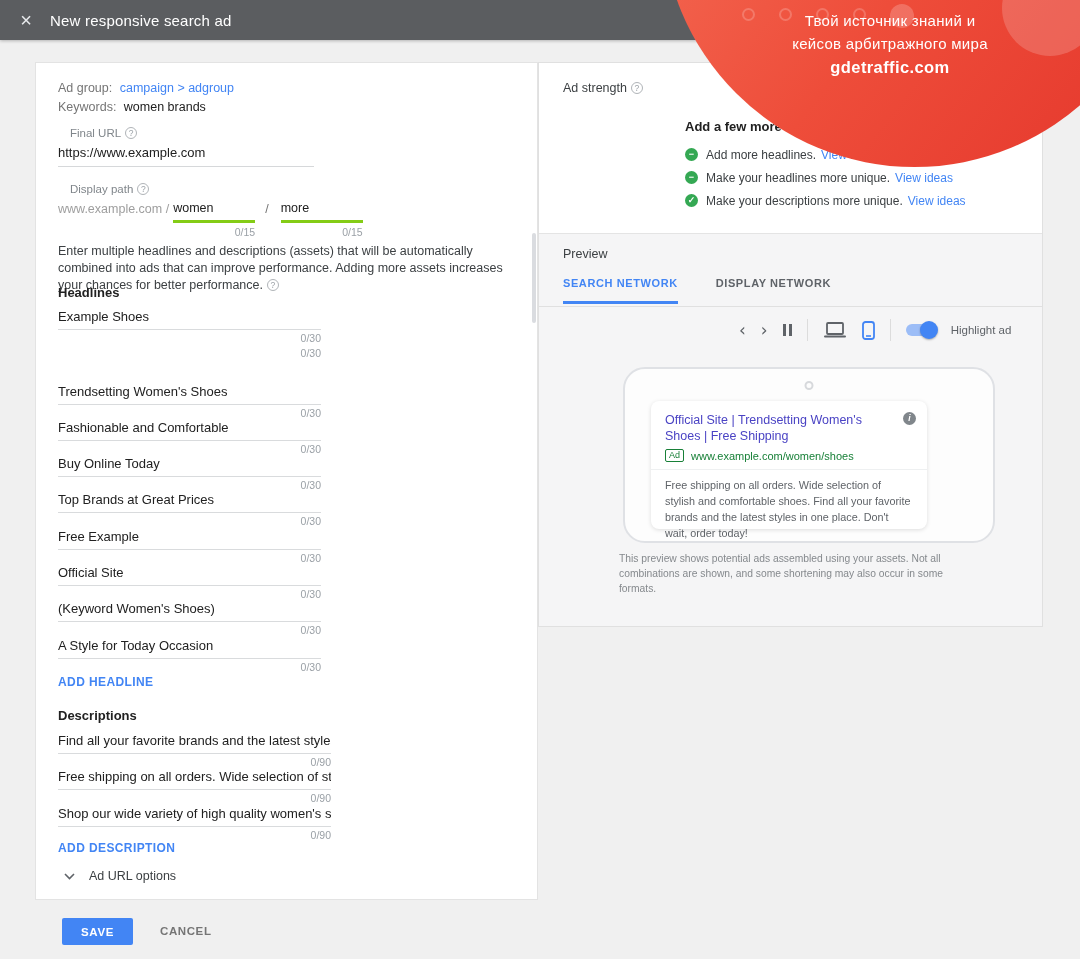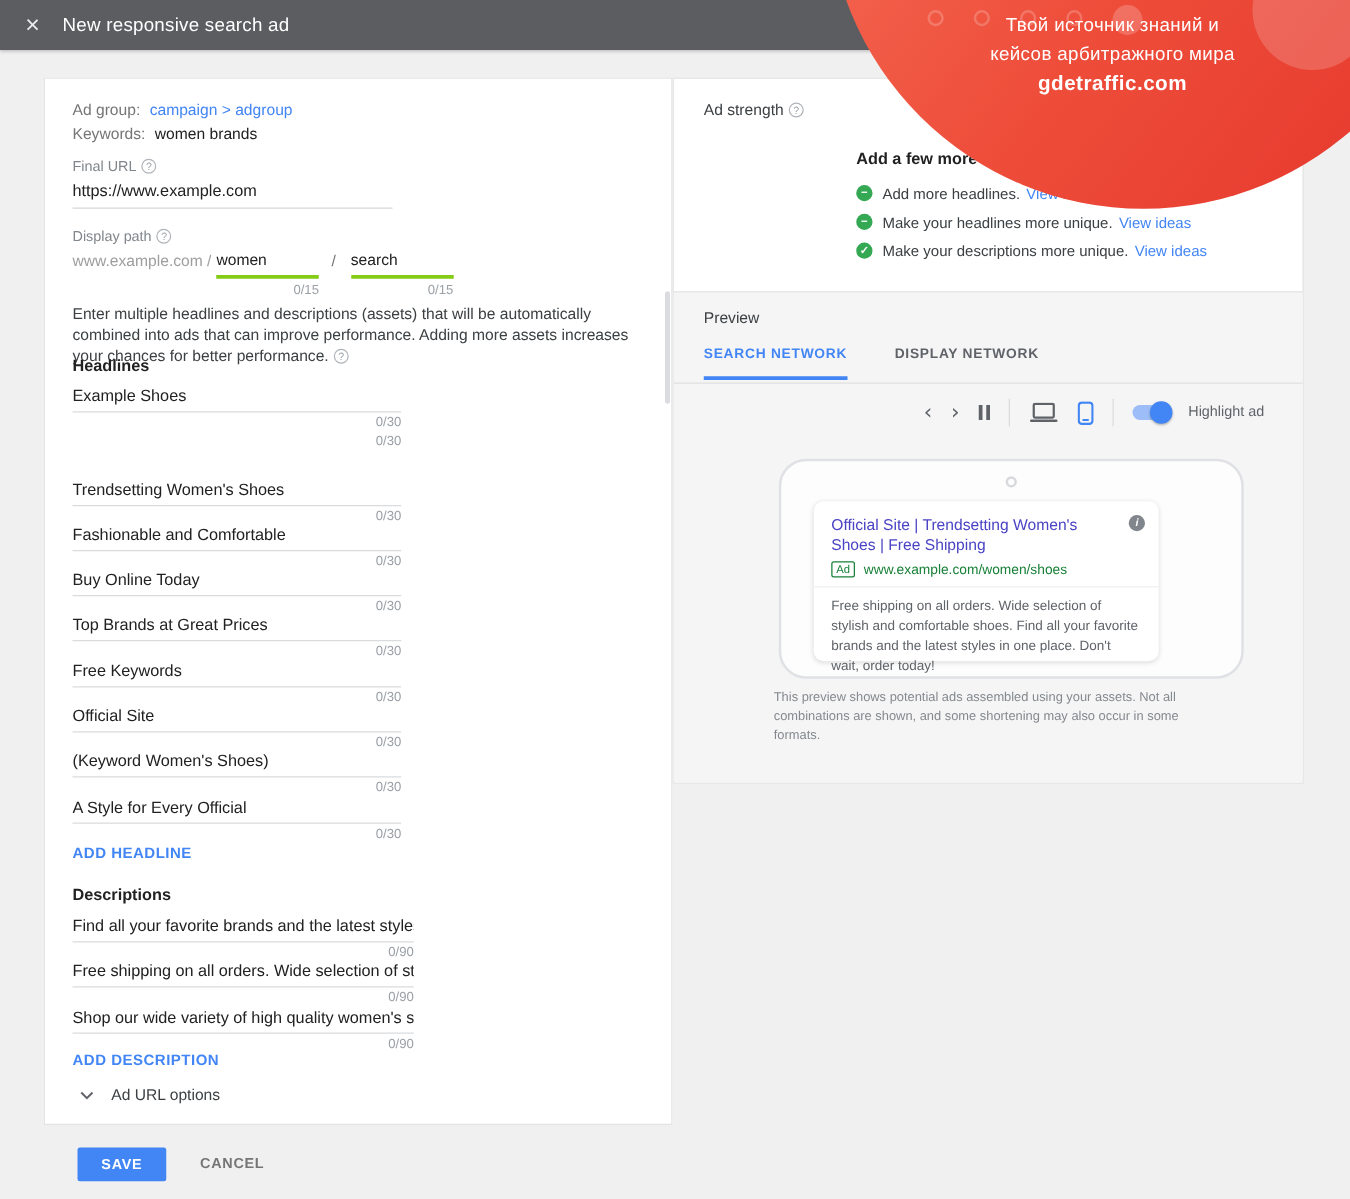--- a/index.html
+++ b/index.html
@@ -35,21 +35,21 @@
   .ghost-icons i.big { width:24px; height:24px; background:#fff; border:none; margin-top:-4px;}
   .promo-text { position:absolute; left:700px; top:9px; width:380px; text-align:center; z-index:12; color:#fff; }
   .promo-text .l1, .promo-text .l2 { font-size:15px; line-height:23px; letter-spacing:.3px;}
   .promo-text .l3 { font-size:16.5px; line-height:24px; font-weight:bold; letter-spacing:.4px;}
   
   .left-card {
     position:absolute; left:35px; top:62px; width:503px; height:838px;
     background:#fff; border:1px solid #e3e3e3; z-index:1; overflow:hidden;
   }
   .lc { position:absolute; left:22px; }
-  .label-sm { font-size:11.5px; color:#80868b; }
+  .label-sm { font-size:11.5px; color:#80868b;margin-left:12px; }
   .meta-line { font-size:12.5px; color:#757575; }
   .meta-line .link { color:#4285f4; cursor:pointer; }
   .meta-line .val { color:#212121; }
   .help-dot {
     display:inline-block; width:12px; height:12px; border:1px solid #b0b4b8; border-radius:50%;
     color:#9aa0a6; font-size:8.5px; line-height:11px; text-align:center; vertical-align:1px; margin-left:4px;
   }
   .input-line { font-size:13px; color:#212121; border-bottom:1px solid #d6d8da; padding-bottom:6px; }
   .path-row { display:flex; align-items:flex-start; font-size:12.5px; }
   .path-base { color:#9e9e9e; padding-top:1px; }
@@ -173,21 +173,21 @@
     <span>Display path</span><span class="help-dot">?</span>
   </div>
   <div class="lc path-row p-pathrow">
     <span class="path-base">www.example.com /</span>
     <div class="path-box">
       <div class="pv">women</div>
       <div class="pc">0/15</div>
     </div>
     <span class="path-sep">/</span>
     <div class="path-box">
-      <div class="pv">search</div>
+      <div class="pv">more</div>
       <div class="pc">0/15</div>
     </div>
   </div>
 
   <div class="lc intro p-intro">
     <span>Enter multiple headlines and descriptions (assets)  that will be automatically combined into ads that can improve performance. Adding more assets increases your chances for better performance.</span><span class="help-dot">?</span>
   </div>
 
   <div class="lc section-h p-headh">Headlines</div>
 
@@ -216,36 +216,36 @@
         <div class="f-val">Buy Online Today</div>
         <div class="f-cnt">0/30</div>
       </div>
 
       <div class="f-row">
         <div class="f-val">Top Brands at Great Prices</div>
         <div class="f-cnt">0/30</div>
       </div>
 
       <div class="f-row">
-        <div class="f-val">Free Keywords</div>
+        <div class="f-val">Free Example</div>
         <div class="f-cnt">0/30</div>
       </div>
 
       <div class="f-row">
         <div class="f-val">Official Site</div>
         <div class="f-cnt">0/30</div>
       </div>
 
       <div class="f-row">
         <div class="f-val">(Keyword Women's Shoes)</div>
         <div class="f-cnt">0/30</div>
       </div>
 
       <div class="f-row">
-        <div class="f-val">A Style for Every Official</div>
+        <div class="f-val">A Style for Today Occasion</div>
         <div class="f-cnt">0/30</div>
       </div>
     </div>
 
   <div class="lc add-link p-addh">ADD HEADLINE</div>
 
   <div class="lc section-h p-desch">Descriptions</div>
 
   <div class="rows desc p-drows">
 

